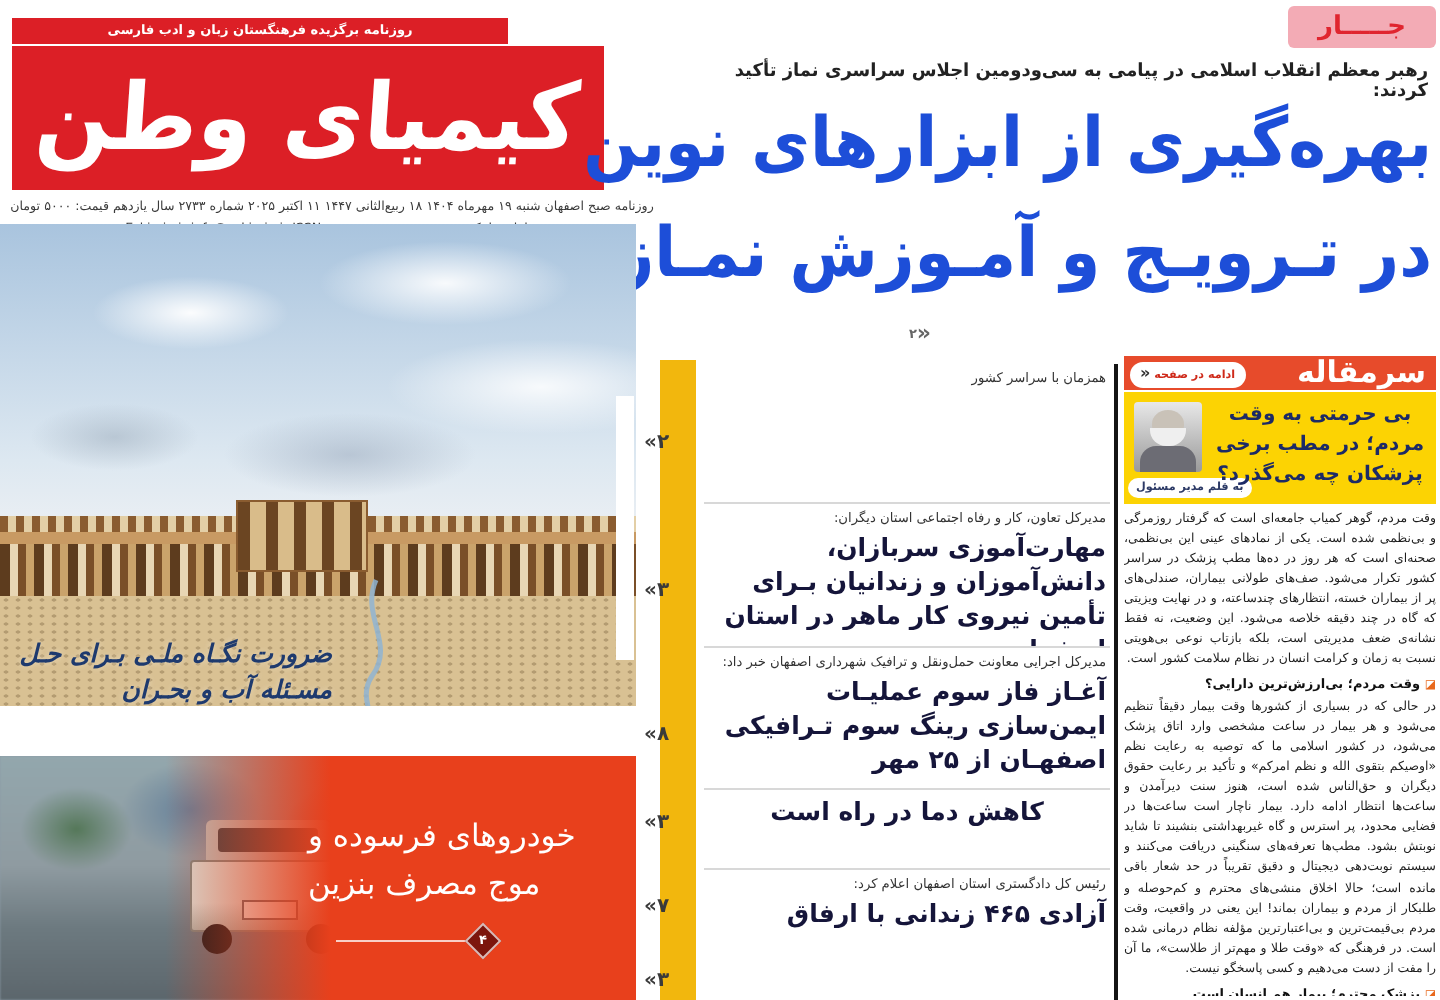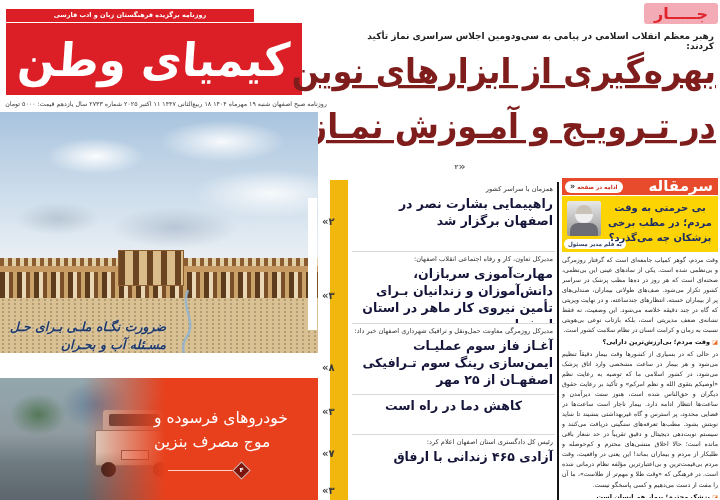--- a/index.html
+++ b/index.html
@@ -11,26 +11,26 @@
   .mast-strip{position:absolute;left:6px;top:9px;width:248px;height:13px;background:#dc1f26;
     color:#fff;font-size:6.5px;line-height:13px;text-align:center;font-weight:bold;}
   .logo-box{position:absolute;left:6px;top:23px;width:296px;height:72px;background:#dc1f26;
     color:#fff;display:flex;align-items:center;justify-content:center;}
   .logo-text{font-size:44px;font-weight:bold;transform:skewX(-4deg) scaleY(1.05);letter-spacing:-1px;}
   .slogan{position:absolute;left:250px;top:1px;width:122px;height:18px;color:#2f8f35;
     font-size:8.5px;font-style:italic;text-align:center;font-weight:bold;}
   .info{position:absolute;left:0;top:98px;width:332px;color:#3a3a3a;font-size:6.3px;
     line-height:1.75;text-align:center;}
   .jaaar{position:absolute;left:644px;top:3px;width:74px;height:21px;background:#f3abb5;
-    border-radius:3px;color:#e0252f;font-weight:bold;font-size:16px;line-height:21px;text-align:center;}
+    border-radius:3px;color:#e0252f;font-weight:bold;font-size:13px;line-height:21px;text-align:center;}
 
   
   .lead-kicker{position:absolute;left:362px;top:31px;width:352px;font-size:9px;color:#222;
     font-weight:bold;text-align:right;}
-  .headline{position:absolute;left:360px;top:44px;width:356px;color:#7f1d1d;font-weight:bold;text-decoration:underline;}
+  .headline{position:absolute;left:360px;top:44px;width:356px;color:#1d4ed8;font-weight:bold;}
   .hl-line{font-size:32px;line-height:55px;text-align:justify;text-align-last:justify;
     transform:scaleY(1.08);white-space:nowrap;}
   .lead-marker{position:absolute;left:438px;top:160px;width:44px;text-align:center;
     color:#666;font-size:11px;font-weight:bold;}
   .pm-num{font-size:6.5px;vertical-align:1px;}
 
   
   .photo{position:absolute;left:0;top:112px;width:318px;height:241px;overflow:hidden;font-style:italic;}
   .sky{position:absolute;left:0;top:0;width:100%;height:148px;
     background:
@@ -189,28 +189,27 @@
     <span class="pm" style="top:110px">«۳</span>
     <span class="pm" style="top:182px">«۸</span>
     <span class="pm" style="top:226px">«۳</span>
     <span class="pm" style="top:268px">«۷</span>
     <span class="pm" style="top:305px">«۳</span>
   </div>
 
   <div class="midcol">
     <div class="mid-item" style="height:70px">
       <div class="mid-kicker">همزمان با سراسر کشور</div>
-      <div class="mid-title">راهپیمایی بشارت نصر در اصفهان برگزار شد</div>
     </div>
     <div class="mid-item" style="height:72px">
-      <div class="mid-kicker">مدیرکل تعاون، کار و رفاه اجتماعی انقلاب اصفهان:</div>
+      <div class="mid-kicker">مدیرکل تعاون، کار و رفاه اجتماعی استان دیگران:</div>
       <div class="mid-title">مهارت‌آموزی سربازان، دانش‌آموزان و زندانیان بـرای تأمین نیروی کار ماهر در استان اصفهان</div>
     </div>
     <div class="mid-item" style="height:71px">
-      <div class="mid-kicker">مدیرکل روزمرگی معاونت حمل‌ونقل و ترافیک شهرداری اصفهان خبر داد:</div>
+      <div class="mid-kicker">مدیرکل اجرایی معاونت حمل‌ونقل و ترافیک شهرداری اصفهان خبر داد:</div>
       <div class="mid-title">آغـاز فاز سوم عملیـات ایمن‌سازی رینگ سوم تـرافیکی اصفهـان از ۲۵ مهر</div>
     </div>
     <div class="mid-item" style="height:40px">
       <div class="mid-title" style="text-align:center">کاهش دما در راه است</div>
     </div>
     <div class="mid-item" style="height:33px">
       <div class="mid-kicker">رئیس کل دادگستری استان اصفهان اعلام کرد:</div>
       <div class="mid-title">آزادی ۴۶۵ زندانی با ارفاق قانونی</div>
     </div>
   </div>

